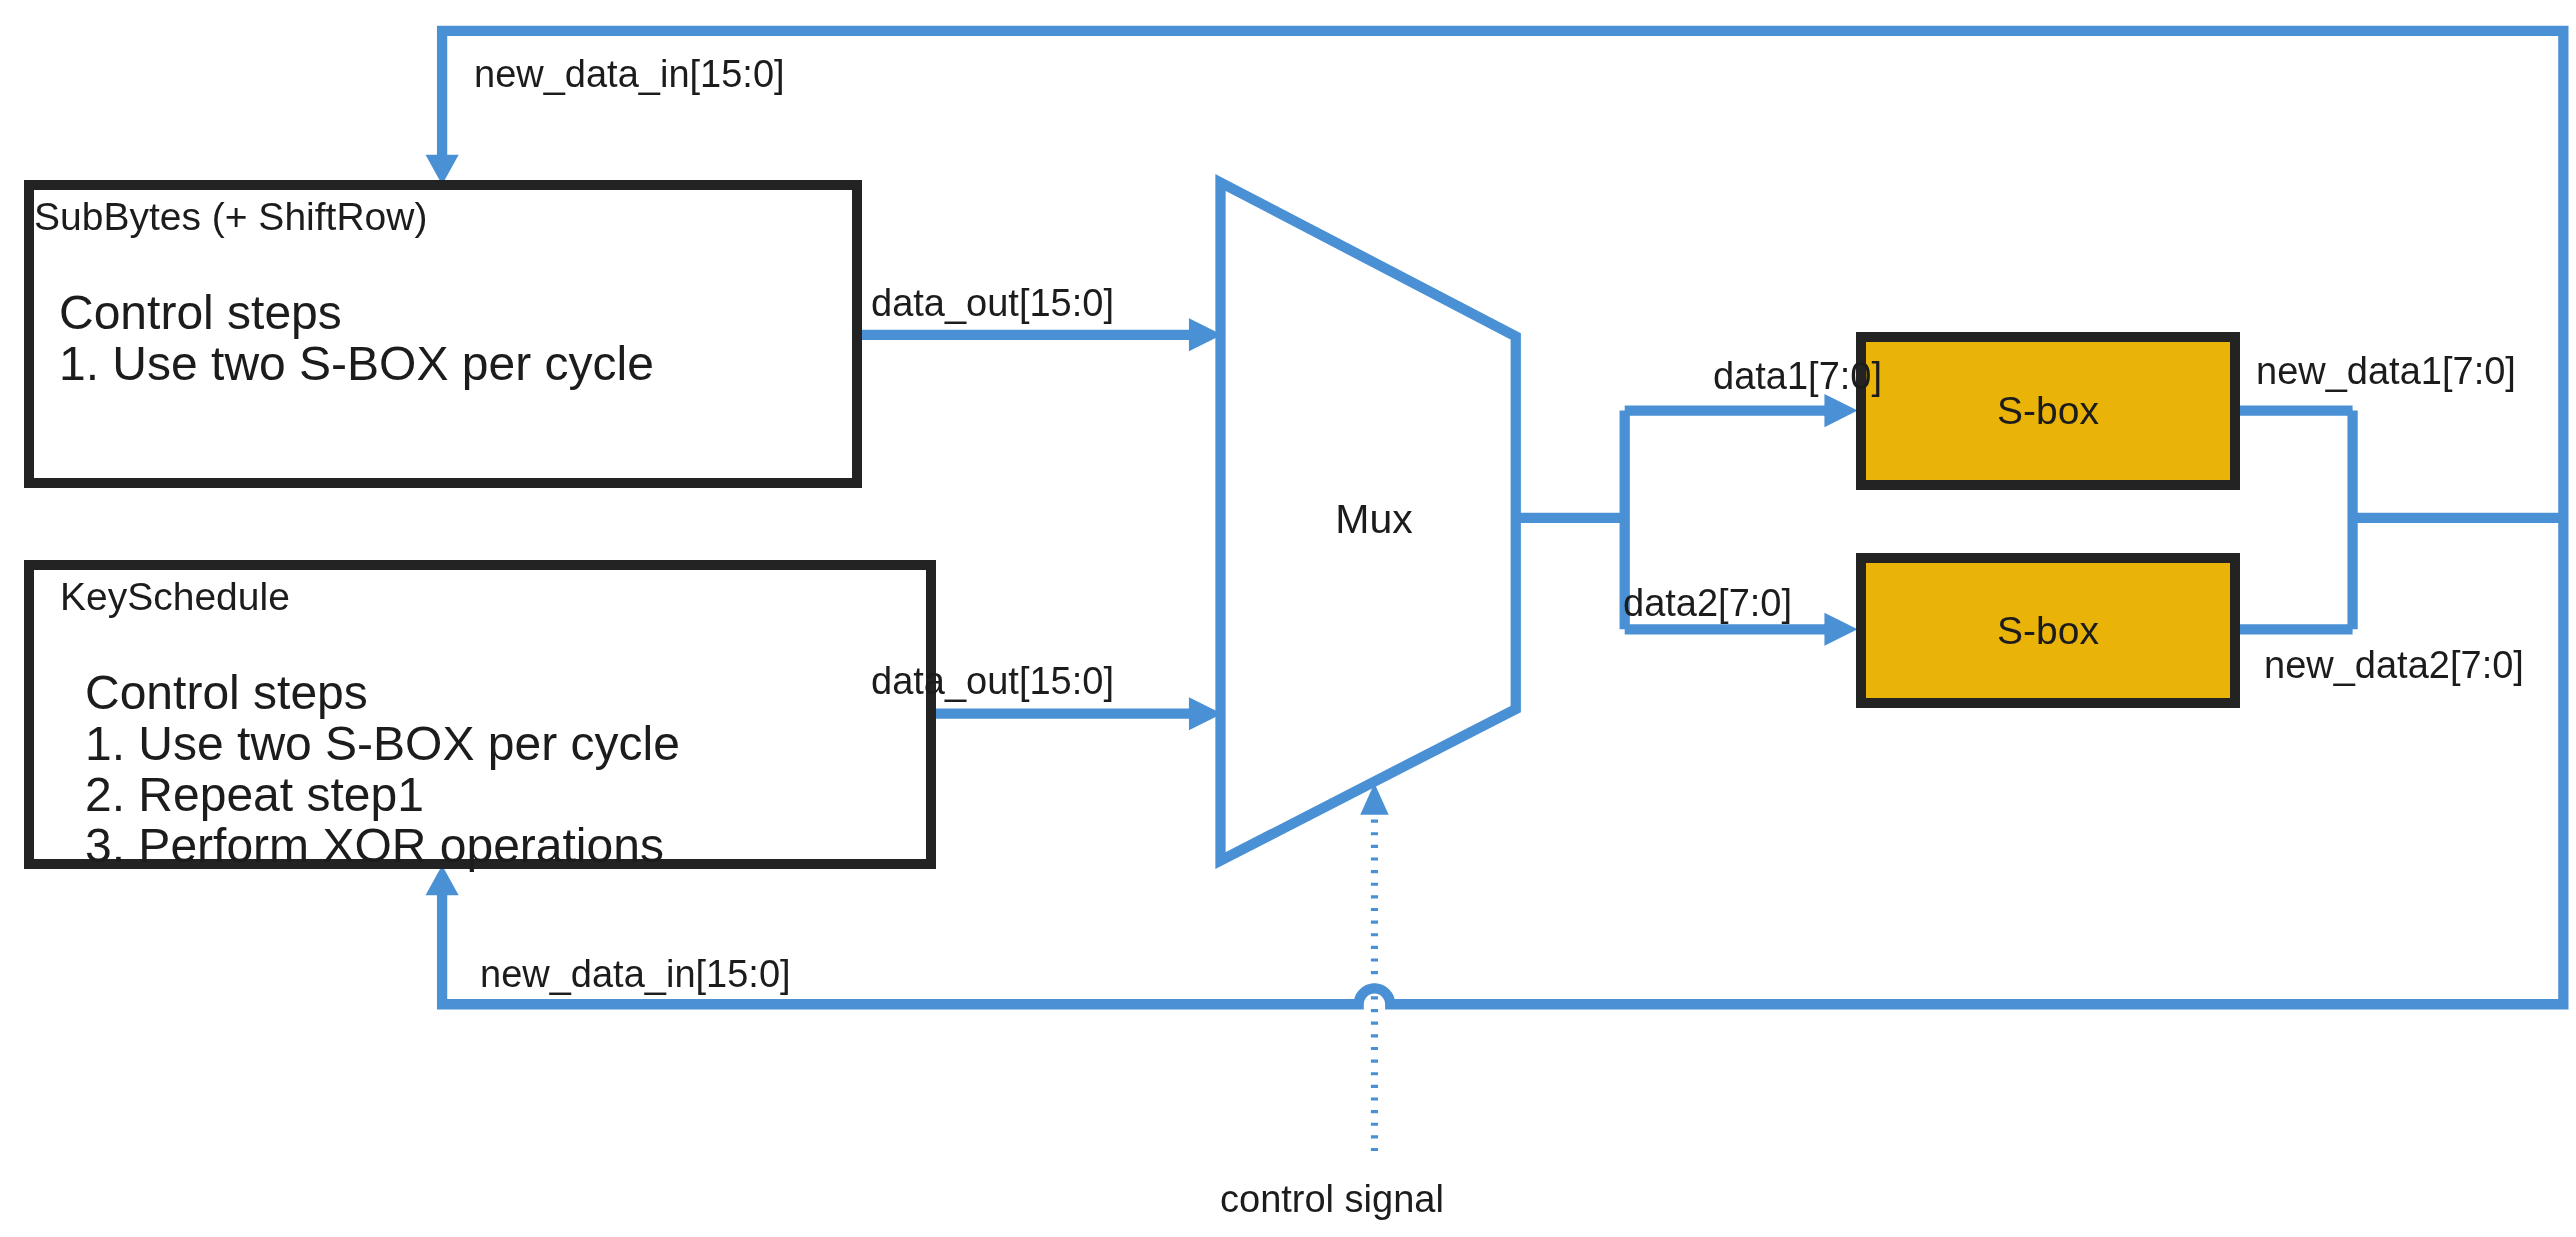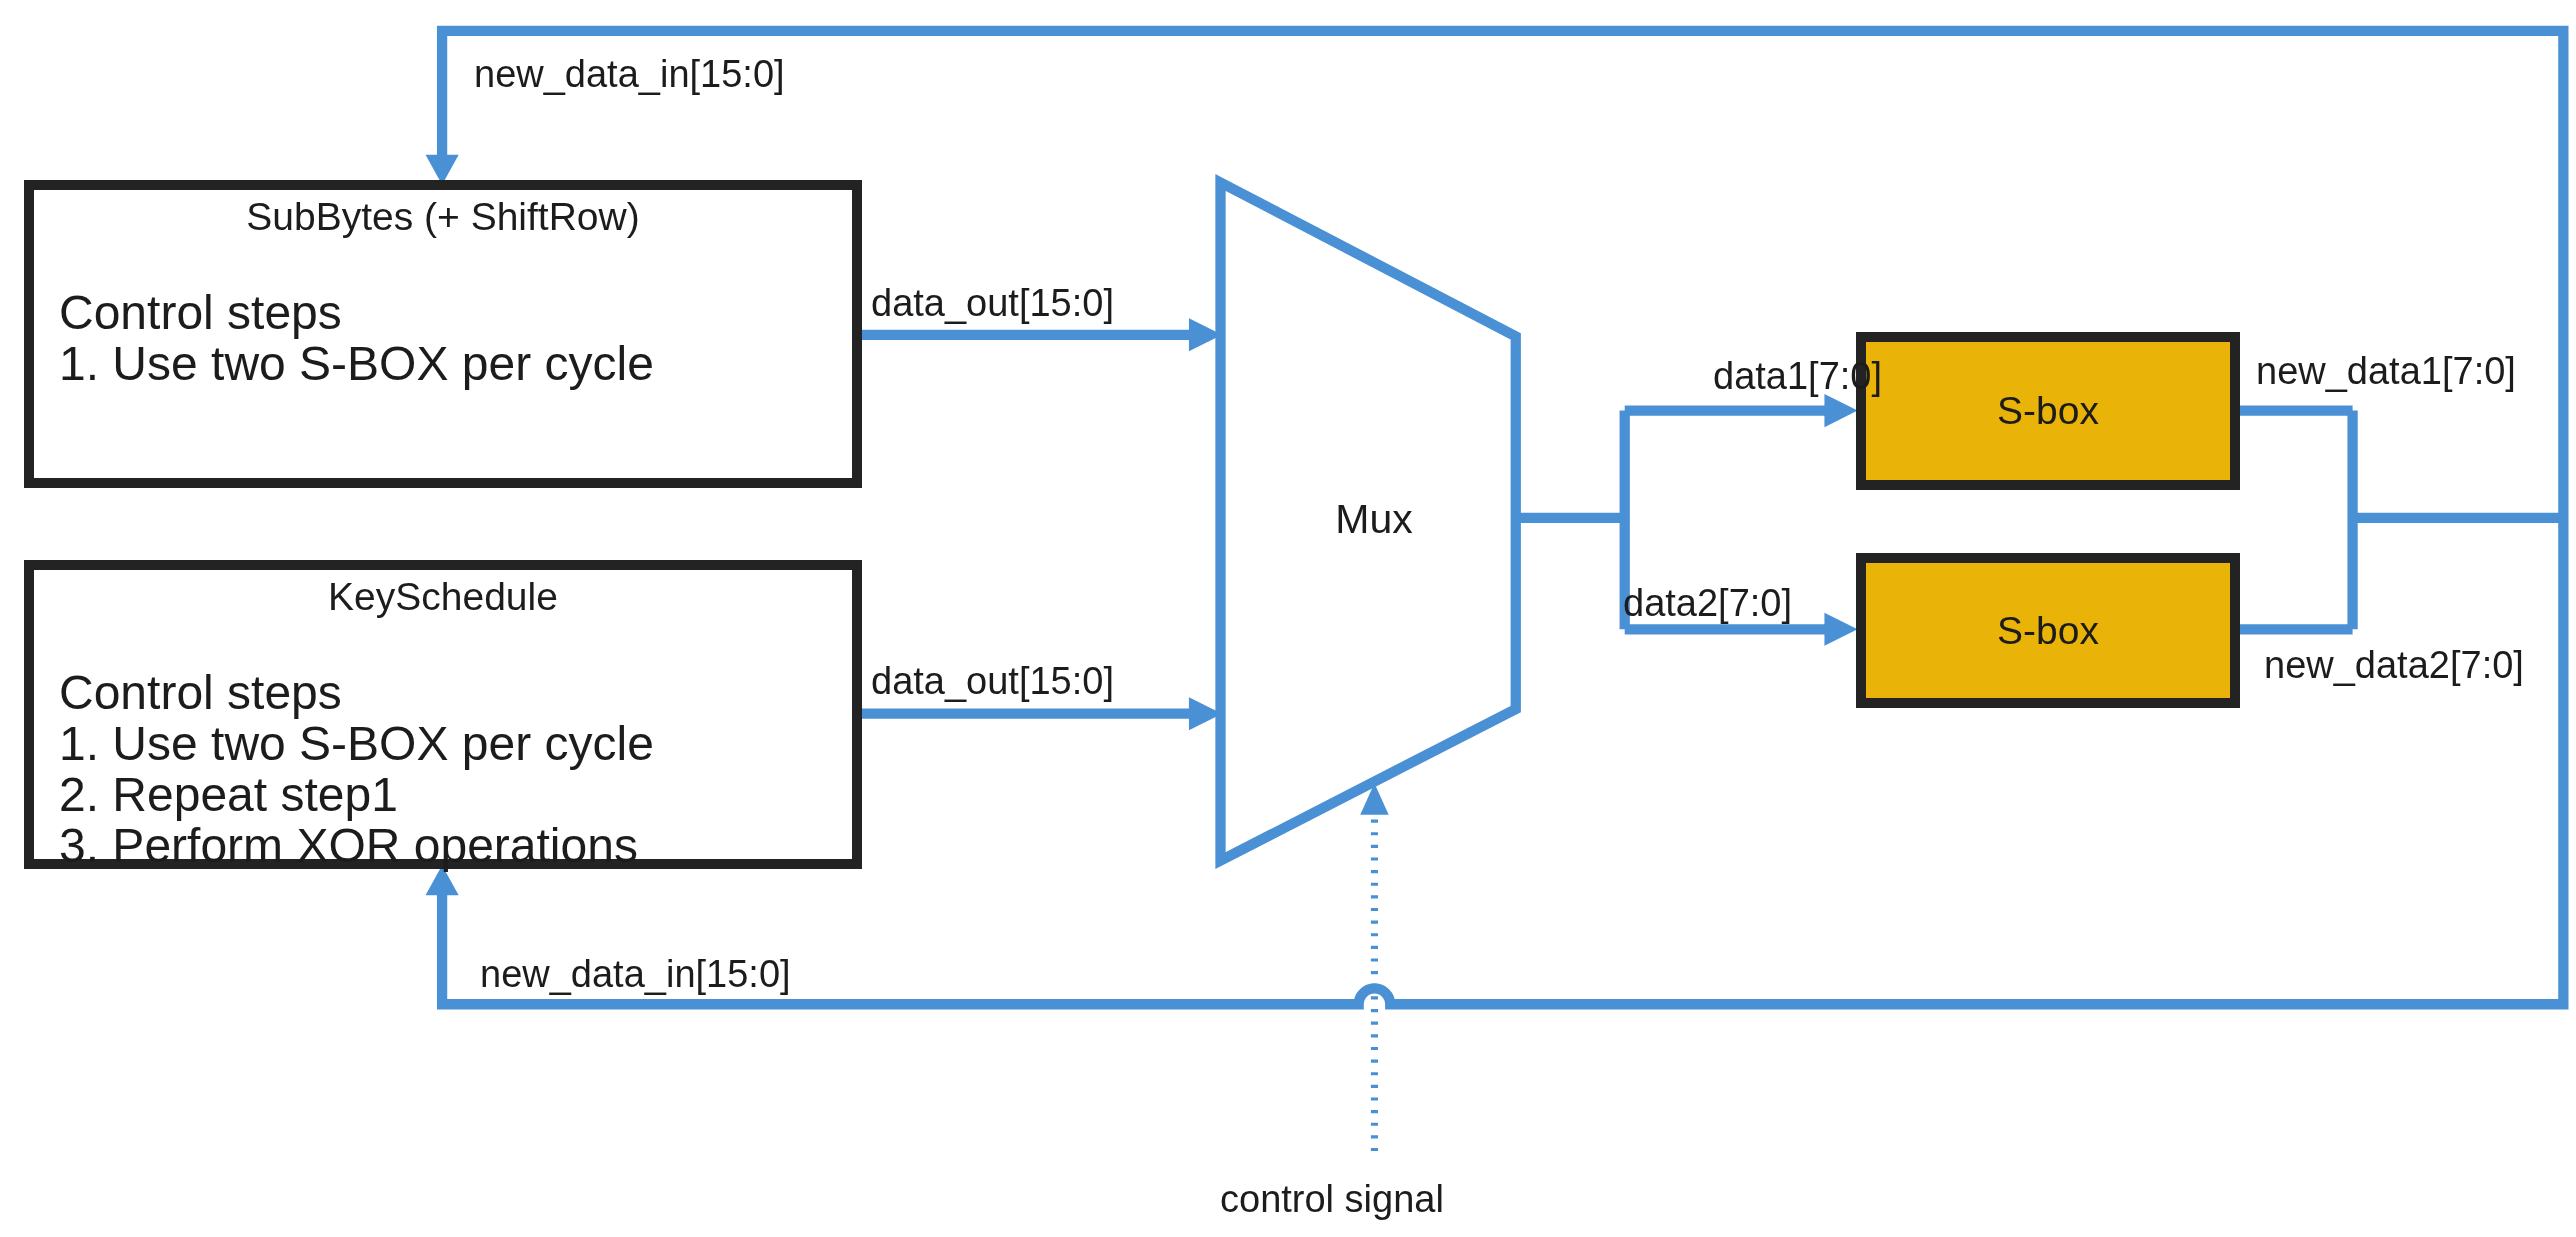--- a/index.html
+++ b/index.html
@@ -21,21 +21,21 @@
   svg.wires{position:absolute;left:0;top:0;width:2576px;height:1238px;}
   .wire{fill:none;stroke:var(--wire);stroke-width:13;stroke-linejoin:miter;stroke-miterlimit:10;}
   .wire.dotted{stroke-width:9;stroke-dasharray:4 12;}
   .arrowhead{fill:var(--wire);stroke:none;}
   .mux-shape{fill:#fff;stroke:var(--wire);stroke-width:13;stroke-linejoin:miter;}
   .block{
     position:absolute;background:#fff;
     border:10.3px solid var(--boxline);
     box-sizing:border-box;
   }
-  .block-title{text-align:center;font-size:39px;line-height:49px;padding-top:1.6px;}
+  .block-title{font-size:39px;line-height:49px;padding-top:1.6px;}
   .block-lines{margin-top:46px;padding-left:25px;font-size:48px;line-height:51px;}
   .sbox{
     position:absolute;background:#eab308;
     border:10.3px solid var(--boxline);
     box-sizing:border-box;
     display:flex;align-items:center;justify-content:center;
     font-size:39px;
   }
   .lbl{position:absolute;font-size:38px;line-height:39px;white-space:nowrap;}
   .mux-lbl{position:absolute;font-size:41px;line-height:41px;width:158px;text-align:center;}
@@ -70,21 +70,21 @@
   </svg>
 
   <div class="block" style="left:24px;top:180px;width:838px;height:308px;">
     <div class="block-title">SubBytes (+ ShiftRow)</div>
     <div class="block-lines">
       <div>Control steps</div>
       <div>1. Use two S-BOX per cycle</div>
     </div>
   </div>
 
-  <div class="block" style="left:24px;top:560px;width:838px;height:309px;">
+  <div class="block" style="left:24px;top:560px;width:912px;height:309px;padding-left:26px;">
     <div class="block-title">KeySchedule</div>
     <div class="block-lines">
       <div>Control steps</div>
       <div>1. Use two S-BOX per cycle</div>
       <div>2. Repeat step1</div>
       <div>3. Perform XOR operations</div>
     </div>
   </div>
 
   <div class="sbox" style="left:1856px;top:332px;width:384px;height:158px;">

